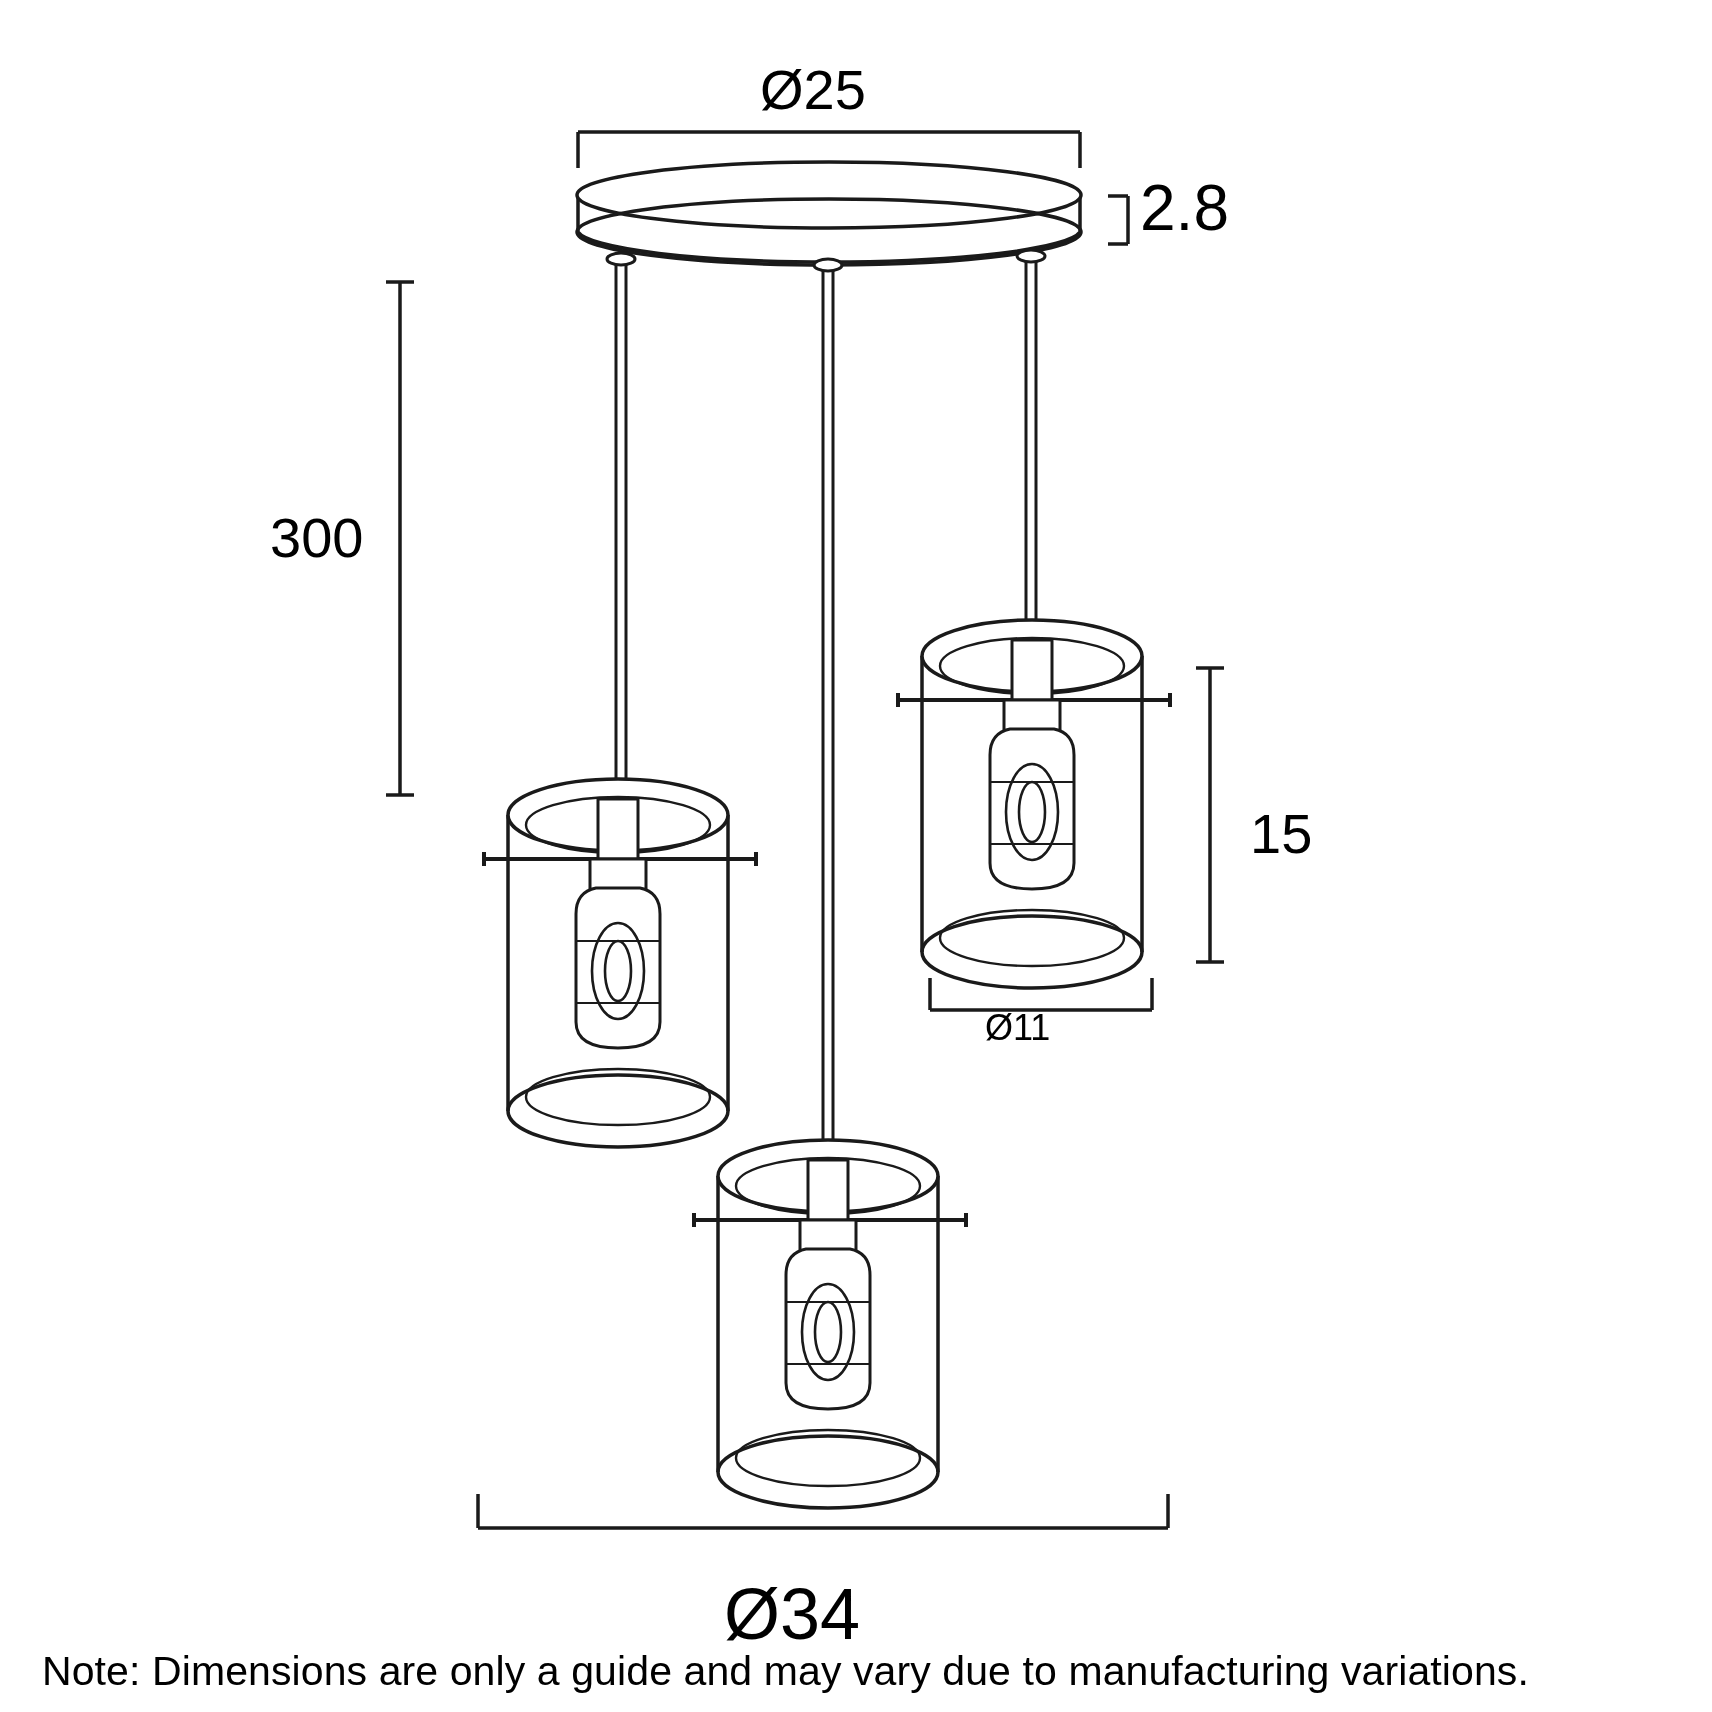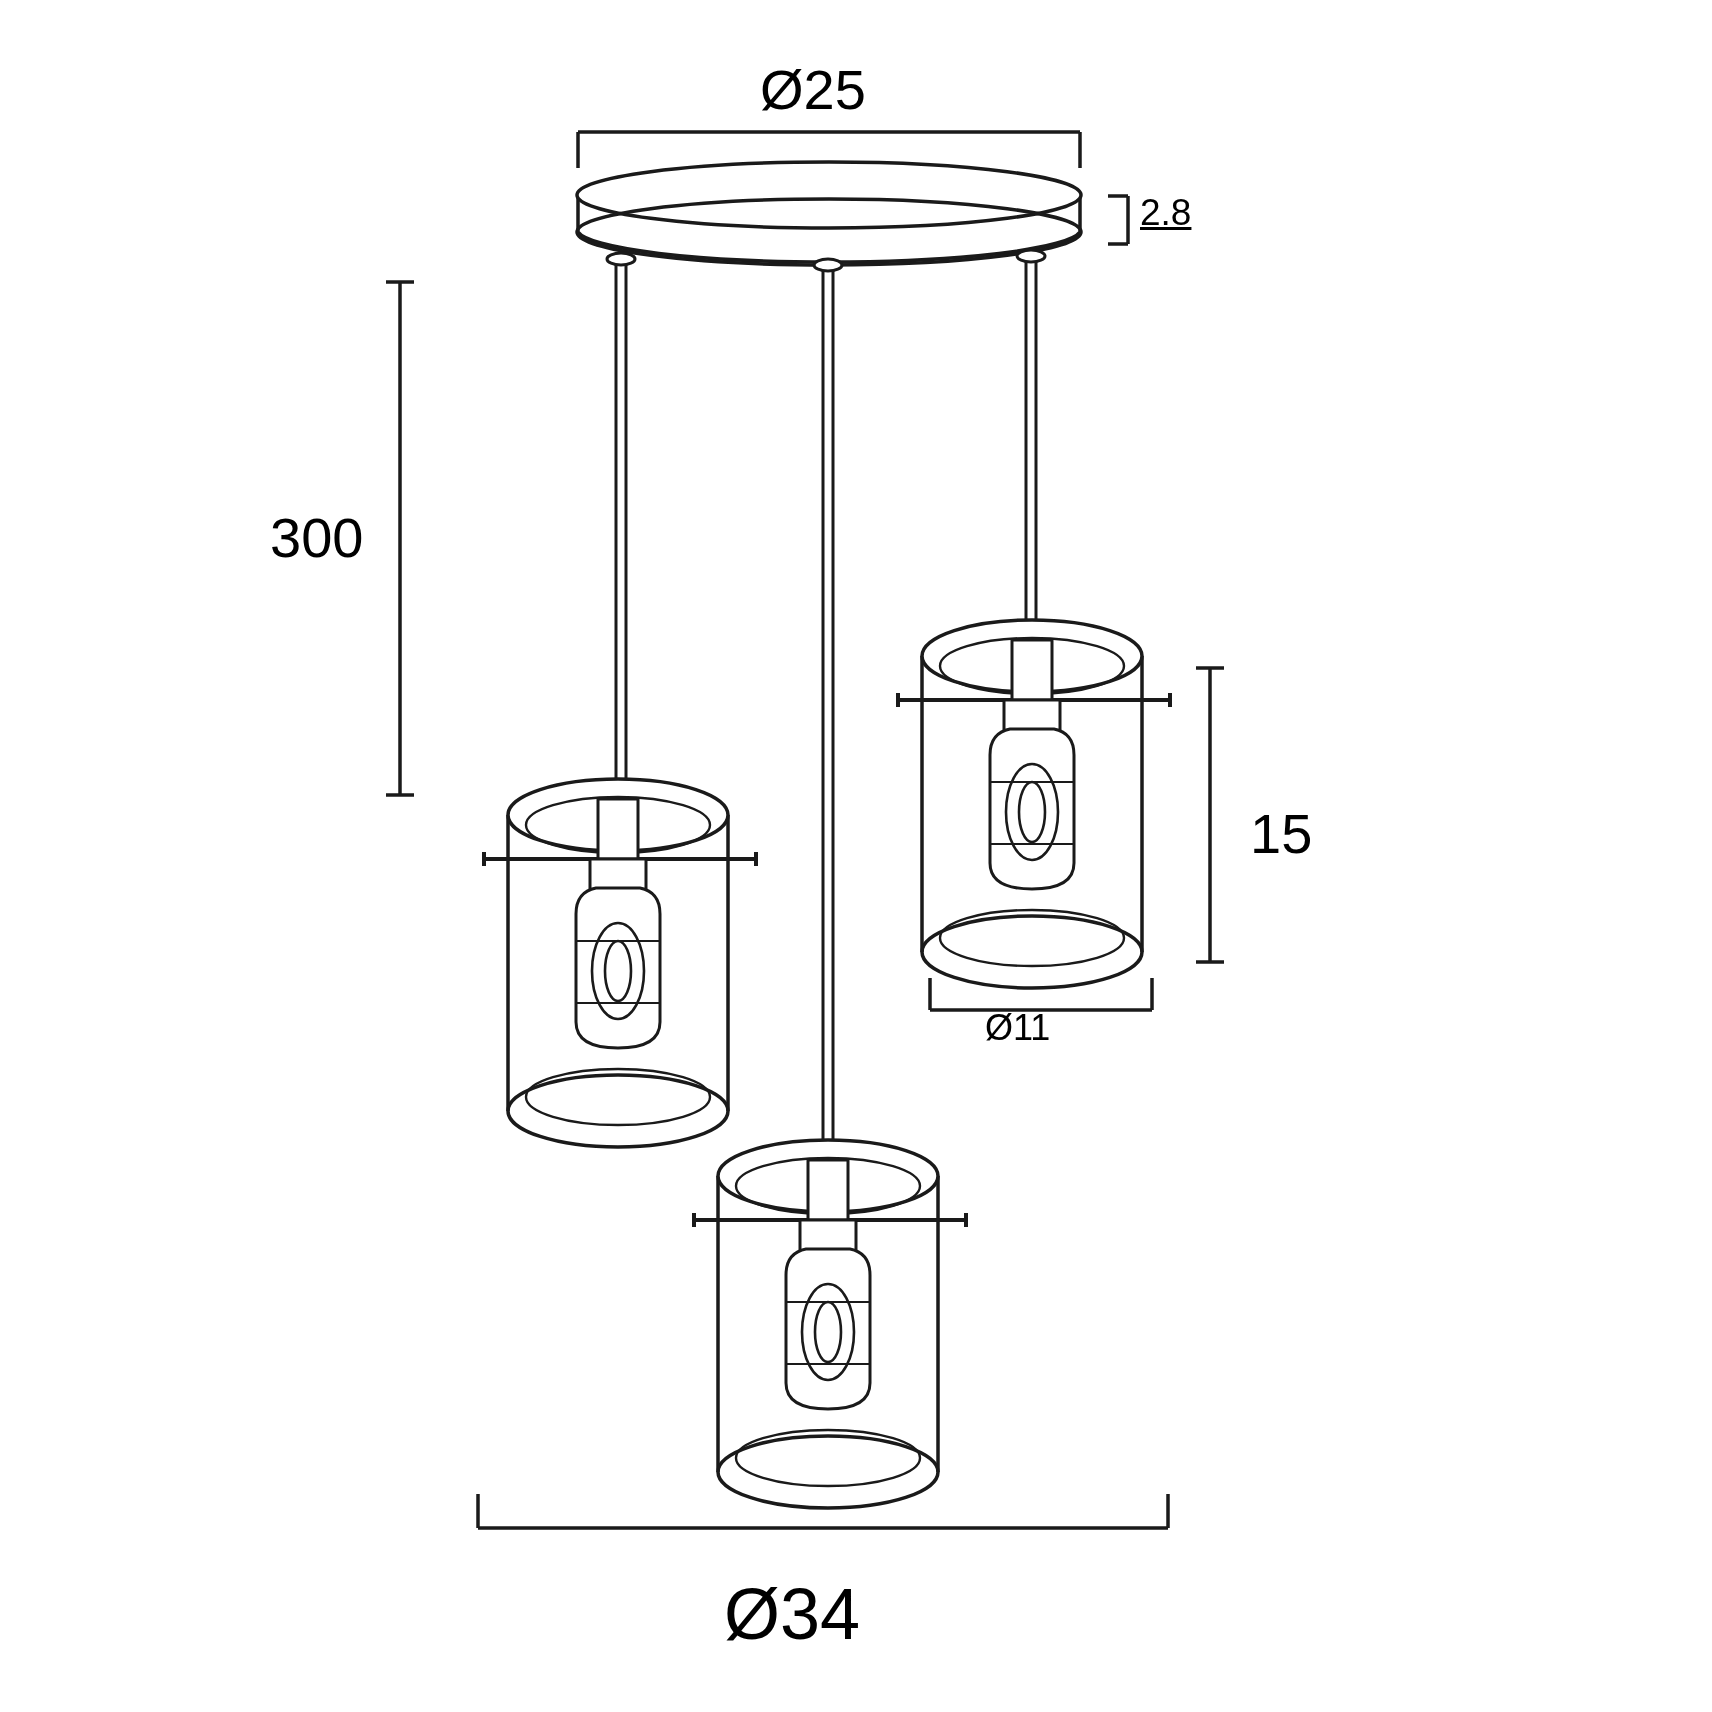--- a/index.html
+++ b/index.html
@@ -29,21 +29,21 @@
   }
   .dim-label {
     position: absolute;
     font-family: "Liberation Sans", sans-serif;
     font-weight: 400;
     color: #000000;
     white-space: nowrap;
     line-height: 1;
   }
   #label-d25 { left: 760px; top: 62px; font-size: 56px; }
-  #label-28  { left: 1140px; top: 194px; font-size: 37px; text-decoration: underline; }
+  #label-28  { left: 1140px; top: 176px; font-size: 64px; }
   #label-300 { left: 270px; top: 510px; font-size: 56px; }
   #label-15  { left: 1250px; top: 806px; font-size: 56px; }
   #label-d11 { left: 985px; top: 1010px; font-size: 36px; }
   #label-d34 { left: 724px; top: 1578px; font-size: 72px; }
   #note {
     position: absolute;
     left: 42px;
     top: 1648px;
     font-size: 41px;
     letter-spacing: 0.1px;
@@ -180,14 +180,15 @@
     </g>
   </svg>
 
   <div class="dim-label" id="label-d25">Ø25</div>
   <div class="dim-label" id="label-28">2.8</div>
   <div class="dim-label" id="label-300">300</div>
   <div class="dim-label" id="label-15">15</div>
   <div class="dim-label" id="label-d11">Ø11</div>
   <div class="dim-label" id="label-d34">Ø34</div>
 
+  <div id="note">Note: Dimensions are only a guide and may vary due to manufacturing variations.</div>
 
 </div>
 
 </body></html>

